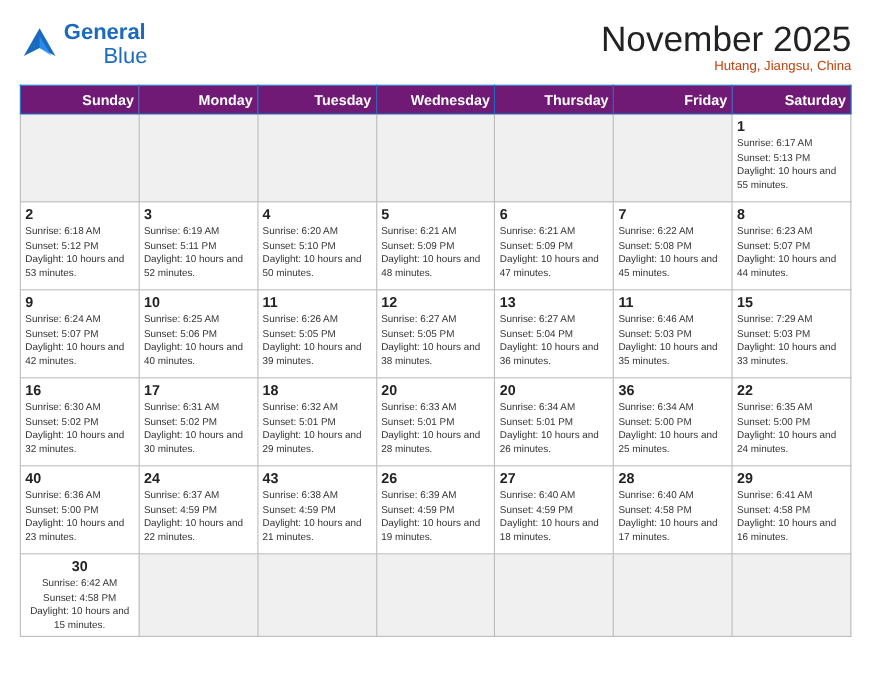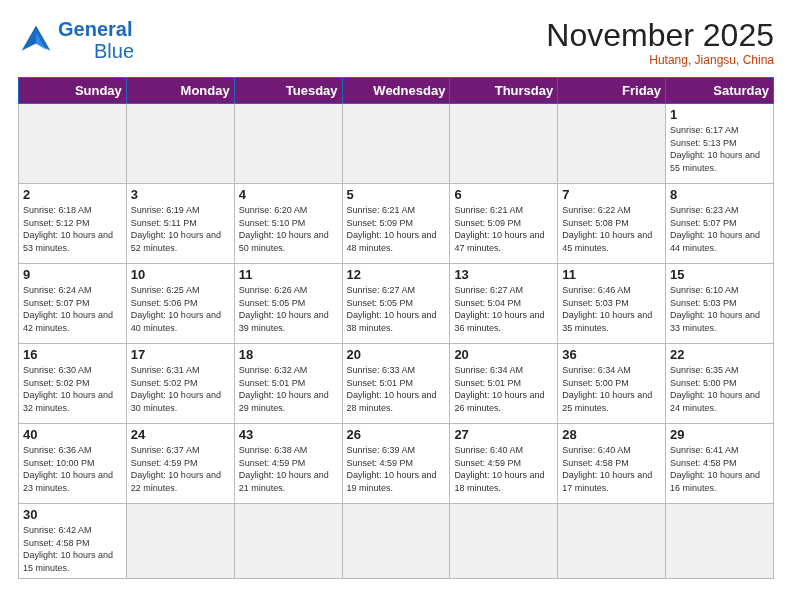--- a/index.html
+++ b/index.html
@@ -87,20 +87,21 @@
       display: block;
       margin-bottom: 2px;
     }
     .day-info {
       font-size: 9px;
       color: #333;
       line-height: 1.4;
     }
     .last-row td {
       height: 60px;
+      text-align: center;
     }
   </style>
 </head>
 <body>
 
 <div class="page">
   <div class="header">
     <div class="logo">
       <svg class="logo-icon" viewBox="0 0 40 40">
 
@@ -235,21 +236,21 @@
           </td>
           <td>
             <span class="day-num">11</span>
             <div class="day-info">Sunrise: 6:46 AM
 Sunset: 5:03 PM
 Daylight: 10 hours
 and 35 minutes.</div>
           </td>
           <td>
             <span class="day-num">15</span>
-            <div class="day-info">Sunrise: 6:10 AM
+            <div class="day-info">Sunrise: 7:29 AM
 Sunset: 5:03 PM
 Daylight: 10 hours
 and 33 minutes.</div>
           </td>
         </tr>
         <tr>
           <td>
             <span class="day-num">16</span>
             <div class="day-info">Sunrise: 6:30 AM
 Sunset: 5:02 PM
@@ -296,21 +297,21 @@
             <div class="day-info">Sunrise: 6:35 AM
 Sunset: 5:00 PM
 Daylight: 10 hours
 and 24 minutes.</div>
           </td>
         </tr>
         <tr>
           <td>
             <span class="day-num">40</span>
             <div class="day-info">Sunrise: 6:36 AM
-Sunset: 10:00 PM
+Sunset: 5:00 PM
 Daylight: 10 hours
 and 23 minutes.</div>
           </td>
           <td>
             <span class="day-num">24</span>
             <div class="day-info">Sunrise: 6:37 AM
 Sunset: 4:59 PM
 Daylight: 10 hours
 and 22 minutes.</div>
           </td>

